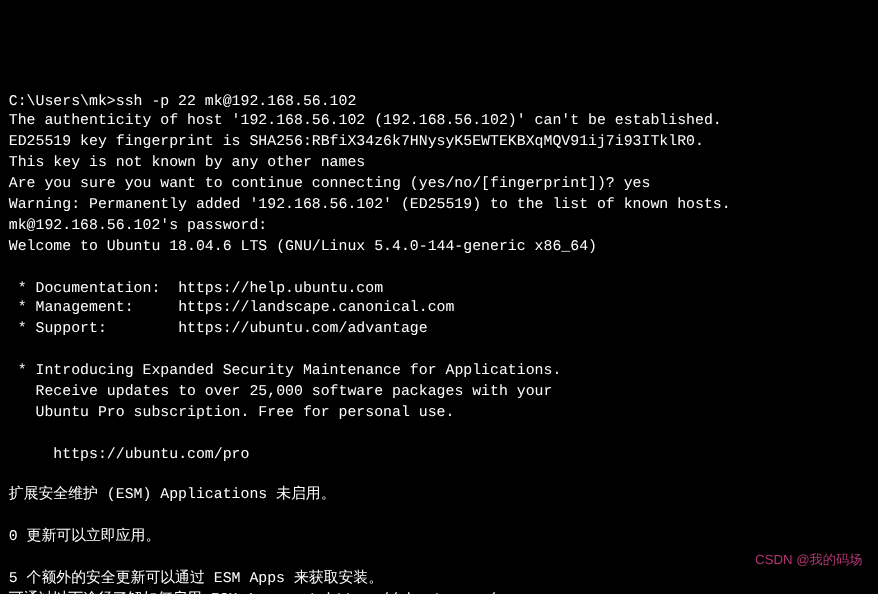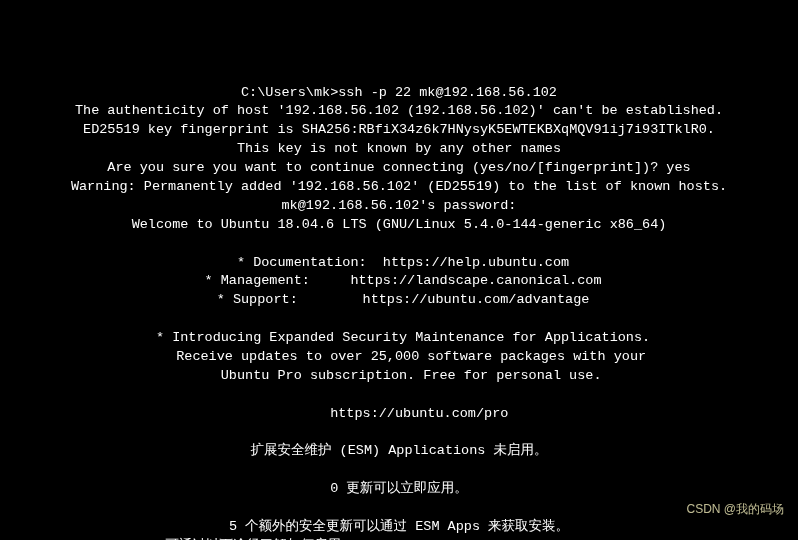--- a/index.html
+++ b/index.html
@@ -15,27 +15,26 @@
       line-height: 1.4;
       padding: 8px;
       width: 798px;
       height: 540px;
       overflow: hidden;
       white-space: pre-wrap;
       position: relative;
     }
     .terminal-line {
       display: block;
-      text-align: center;
     }
     .watermark {
       position: absolute;
       bottom: 22px;
       right: 14px;
-      color: #fef9c3;
+      color: #ec4899;
       font-size: 12px;
       font-family: sans-serif;
       opacity: 0.75;
     }
   </style>
 </head>
 <body>
 
 
 

